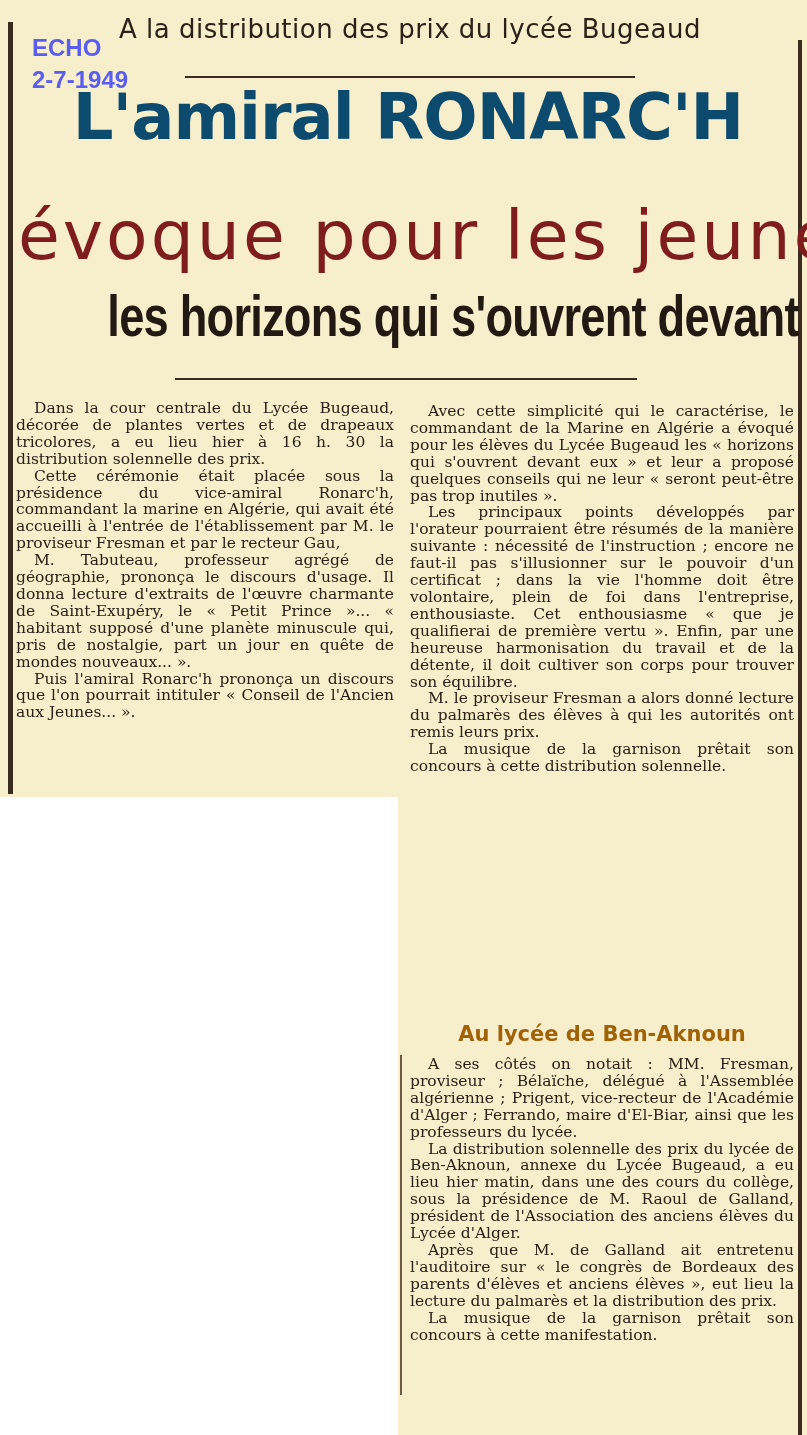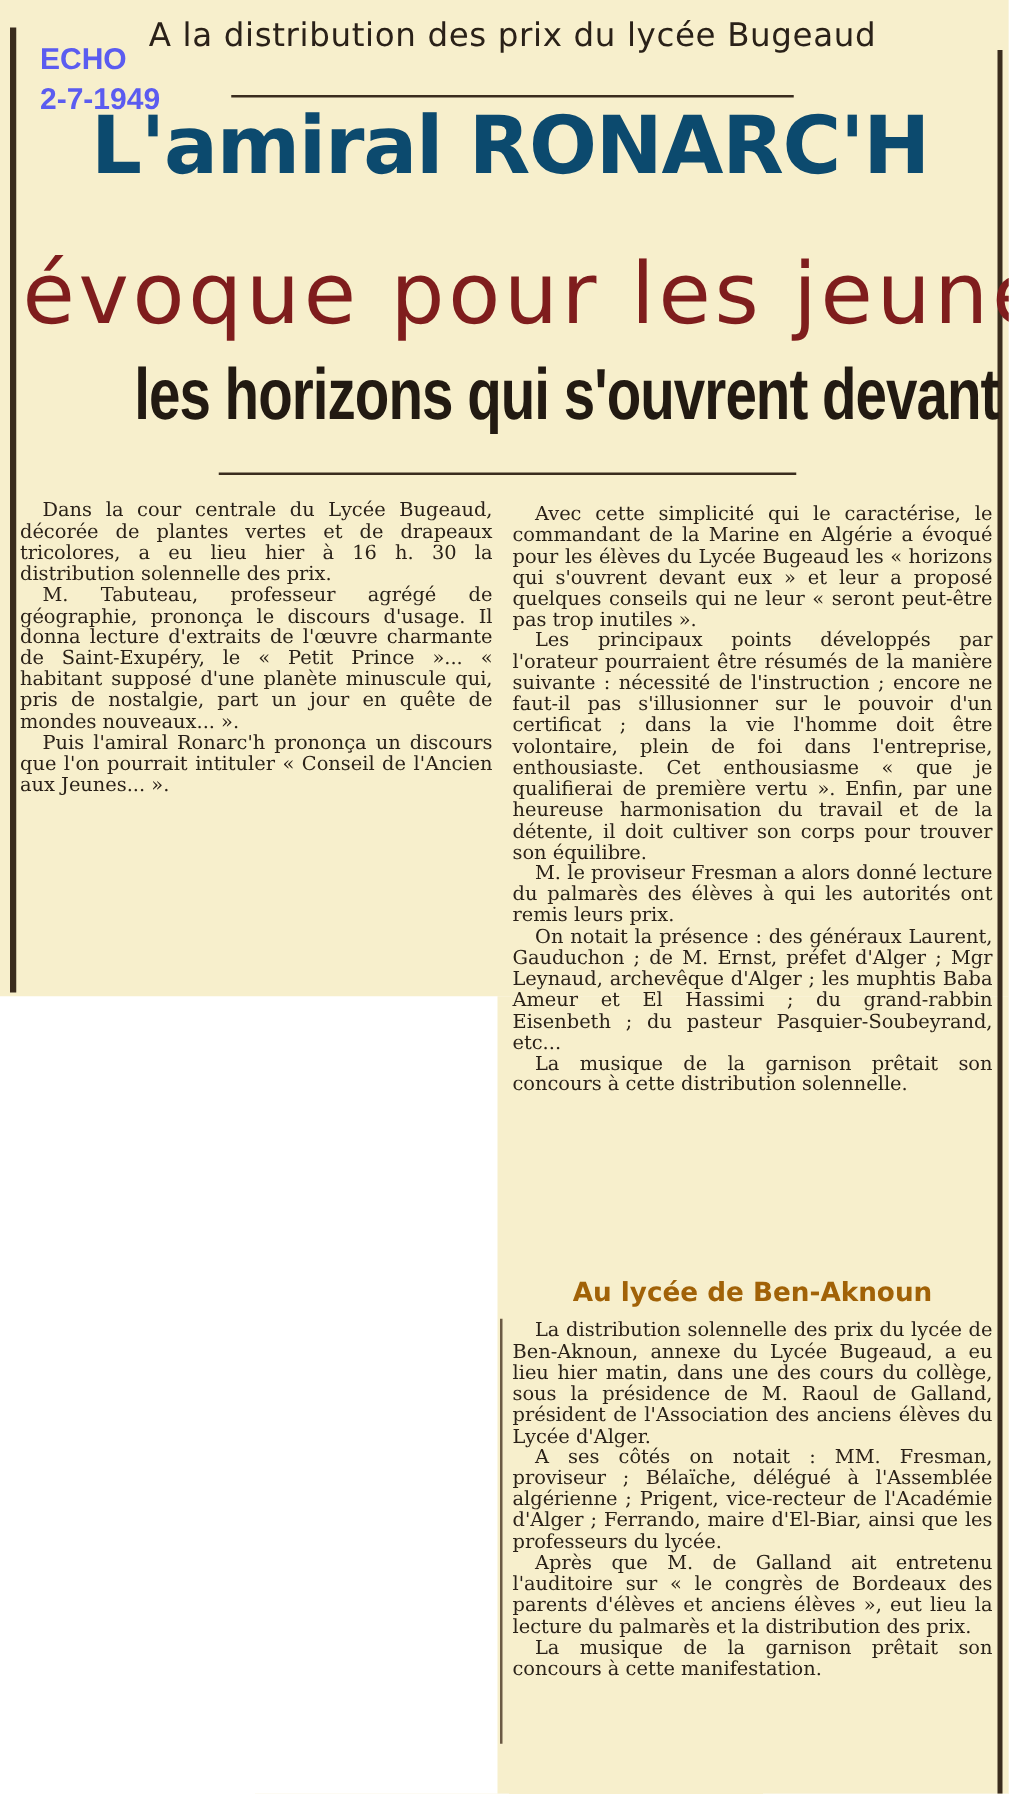--- a/index.html
+++ b/index.html
@@ -88,32 +88,32 @@
 <div class="rule" style="left:185px; top:76px; width:450px;"></div>
 
 <div class="h1">L'amiral RONARC'H</div>
 <div class="h2">évoque pour les jeunes</div>
 <div class="h3">les horizons qui s'ouvrent devant eux</div>
 
 <div class="rule" style="left:175px; top:378px; width:462px;"></div>
 
 <div class="col col-a">
   <p>Dans la cour centrale du Lycée Bugeaud, décorée de plantes vertes et de drapeaux tricolores, a eu lieu hier à 16 h. 30 la distribution solennelle des prix.</p>
+  <p>Cette cérémonie était placée sous la présidence du vice-amiral Ronarc'h, commandant la marine en Algérie, qui avait été accueilli à l'entrée de l'établissement par M. le proviseur Fresman et par le recteur Gau,</p>
   <p>M. Tabuteau, professeur agrégé de géographie, prononça le discours d'usage. Il donna lecture d'extraits de l'œuvre charmante de Saint-Exupéry, le « Petit Prince »... « habitant supposé d'une planète minuscule qui, pris de nostalgie, part un jour en quête de mondes nouveaux... ».</p>
   <p>Puis l'amiral Ronarc'h prononça un discours que l'on pourrait intituler « Conseil de l'Ancien aux Jeunes... ».</p>
 </div>
 
 <div class="col col-b">
   <p>Avec cette simplicité qui le caractérise, le commandant de la Marine en Algérie a évoqué pour les élèves du Lycée Bugeaud les « horizons qui s'ouvrent devant eux » et leur a proposé quelques conseils qui ne leur « seront peut-être pas trop inutiles ».</p>
   <p>Les principaux points développés par l'orateur pourraient être résumés de la manière suivante : nécessité de l'instruction ; encore ne faut-il pas s'illusionner sur le pouvoir d'un certificat ; dans la vie l'homme doit être volontaire, plein de foi dans l'entreprise, enthousiaste. Cet enthousiasme « que je qualifierai de première vertu ». Enfin, par une heureuse harmonisation du travail et de la détente, il doit cultiver son corps pour trouver son équilibre.</p>
   <p>M. le proviseur Fresman a alors donné lecture du palmarès des élèves à qui les autorités ont remis leurs prix.</p>
-  <p>On notait la présence : des généraux Laurent, Gauduchon ; de M. Ernst, préfet d'Alger ; Mgr Leynaud, archevêque d'Alger ; les muphtis Baba Ameur et El Hassimi ; du grand-rabbin Eisenbeth ; du pasteur Pasquier-Soubeyrand, etc...</p>
   <p>La musique de la garnison prêtait son concours à cette distribution solennelle.</p>
 </div>
 
 <div class="subhead">Au lycée de Ben-Aknoun</div>
 
 <div class="col col-c">
+  <p>A ses côtés on notait : MM. Fresman, proviseur ; Bélaïche, délégué à l'Assemblée algérienne ; Prigent, vice-recteur de l'Académie d'Alger ; Ferrando, maire d'El-Biar, ainsi que les professeurs du lycée.</p>
   <p>La distribution solennelle des prix du lycée de Ben-Aknoun, annexe du Lycée Bugeaud, a eu lieu hier matin, dans une des cours du collège, sous la présidence de M. Raoul de Galland, président de l'Association des anciens élèves du Lycée d'Alger.</p>
-  <p>A ses côtés on notait : MM. Fresman, proviseur ; Bélaïche, délégué à l'Assemblée algérienne ; Prigent, vice-recteur de l'Académie d'Alger ; Ferrando, maire d'El-Biar, ainsi que les professeurs du lycée.</p>
   <p>Après que M. de Galland ait entretenu l'auditoire sur « le congrès de Bordeaux des parents d'élèves et anciens élèves », eut lieu la lecture du palmarès et la distribution des prix.</p>
   <p>La musique de la garnison prêtait son concours à cette manifestation.</p>
 </div>
 
 </body></html>

